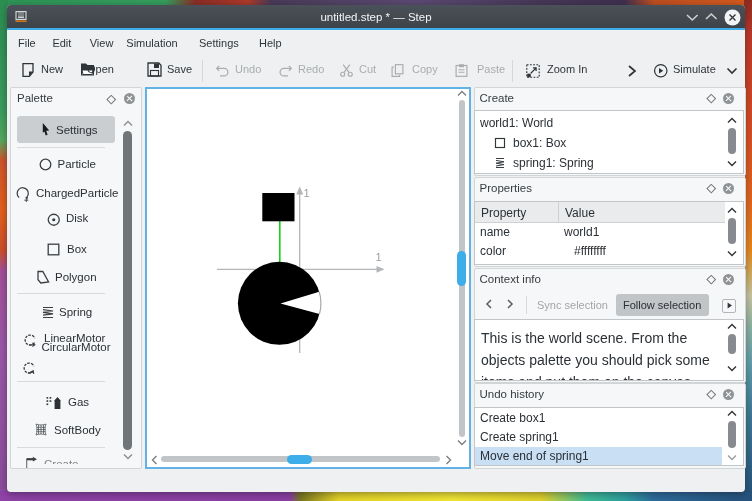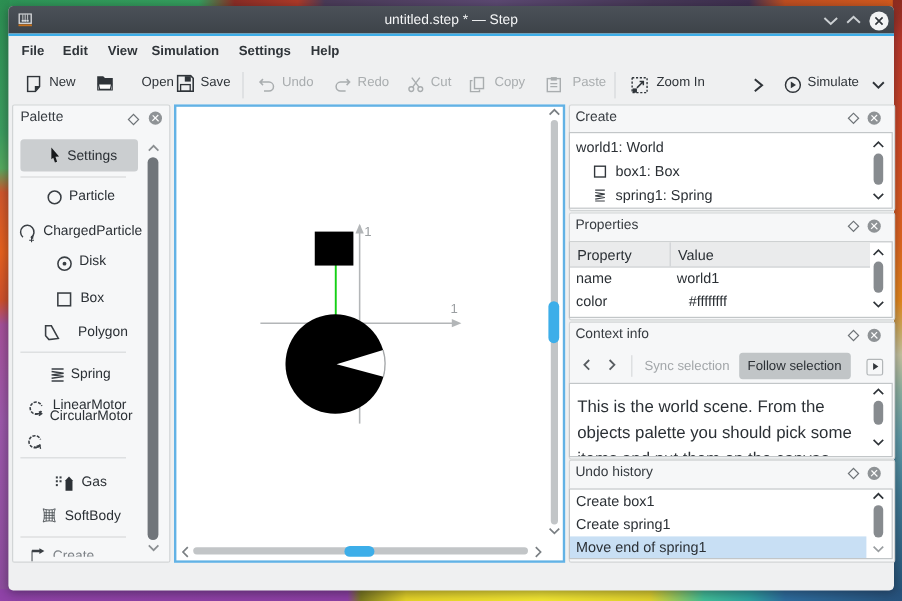--- a/index.html
+++ b/index.html
@@ -16,21 +16,21 @@
   #wp-bottom{left:0;bottom:0;width:752px;height:10px;
     background:linear-gradient(90deg,#9043a8 0%,#8e3fa5 38.5%,#7c7a1e 40%,#e8d627 45%,#f5e932 60%,#e3d42c 72%,#41bf98 78%,#2ea3a0 83%,#2e6d9e 87%,#27527c 100%);}
   
   #win{left:7px;top:5px;width:738px;height:487px;background:#eff0f1;
        border-radius:4px;box-shadow:0 2px 9px rgba(20,20,30,.45);}
   #titlebar{left:7px;top:5px;width:738px;height:23px;border-radius:4px 4px 0 0;
        background:linear-gradient(180deg,#4b5158 0%,#3d4349 100%);}
   #title{left:7px;top:11px;width:738px;text-align:center;color:#f4f5f6;font-size:11.5px;}
   #blueline{left:7px;top:28px;width:738px;height:2px;background:#3daee9;}
   
-  .menu{top:36.8px;font-size:11px;color:#2f3439;font-weight:bold;}
+  .menu{top:36.8px;font-size:11px;color:#2f3439;}
   
   .tbtxt{top:63.2px;font-size:11px;color:#2f3439;}
   .tbgray{color:#a9adaf;}
   .tsep{top:60px;width:1px;height:22px;background:#d5d8d9;}
   
   .ptitle{font-size:11.5px;color:#363b40;}
   .pframe{border:1px solid #d2d5d6;background:#f6f7f8;border-radius:2px;}
   .ibox{border:1px solid #c2c6c8;background:#ffffff;}
   .ptext{font-size:12px;color:#2b3035;}
   .paltext{font-size:11.5px;color:#2b3035;}
@@ -136,21 +136,21 @@
 
 <svg class="abs" style="left:652.5px;top:63px" width="15.5" height="15.5" viewBox="0 0 18 18">
   <circle cx="9" cy="9" r="7.2" fill="none" stroke="#2f3439" stroke-width="1.4"></circle>
   <path d="M7 5.8 L12 9 L7 12.2 Z" fill="#2f3439"></path>
 </svg>
 
 <svg class="abs" style="left:725px;top:66px" width="14" height="10" viewBox="0 0 14 10">
   <path d="M2.5 2.5 L7 7 L11.5 2.5" fill="none" stroke="#2f3439" stroke-width="1.6"></path>
 </svg>
 <div class="abs tbtxt" style="left:41px">New</div>
-<div class="abs tbtxt" style="left:118px">Open</div>
+<div class="abs tbtxt" style="left:87px">Open</div>
 <div class="abs tbtxt" style="left:167px">Save</div>
 <div class="abs tsep" style="left:202px"></div>
 <div class="abs tbtxt tbgray" style="left:235px">Undo</div>
 <div class="abs tbtxt tbgray" style="left:298px">Redo</div>
 <div class="abs tbtxt tbgray" style="left:359px">Cut</div>
 <div class="abs tbtxt tbgray" style="left:412px">Copy</div>
 <div class="abs tbtxt tbgray" style="left:477px">Paste</div>
 <div class="abs tsep" style="left:512px"></div>
 <div class="abs tbtxt" style="left:547px">Zoom In</div>
 <div class="abs tbtxt" style="left:673px">Simulate</div>
@@ -186,21 +186,21 @@
 <div class="abs paltext" style="left:66px;top:212px">Disk</div>
 
 <svg class="abs" style="left:47px;top:242.5px" width="13" height="13" viewBox="0 0 13 13">
   <rect x="1.2" y="1.2" width="10.6" height="10.6" fill="none" stroke="#3a3f44" stroke-width="1.3"></rect>
 </svg>
 <div class="abs paltext" style="left:67px;top:243px">Box</div>
 
 <svg class="abs" style="left:36px;top:269.5px" width="14" height="14" viewBox="0 0 14 14">
   <path d="M2 1.5 H6.8 L12.6 12 L4.8 13 L2 9.8 Z" fill="none" stroke="#3a3f44" stroke-width="1.3"></path>
 </svg>
-<div class="abs paltext" style="left:65px;top:270.5px">Polygon</div>
+<div class="abs paltext" style="left:55px;top:270.5px">Polygon</div>
 <div class="abs" style="left:17px;top:293px;width:88px;height:1px;background:#d8dadb"></div>
 
 <svg class="abs" style="left:41.5px;top:306px" width="12" height="13" viewBox="0 0 12 13">
   <path d="M1 1.5 H11 M1 11.5 H11 M1 3.6 L11 5 L1 6.4 L11 7.8 L1 9.2" fill="none" stroke="#3a3f44" stroke-width="1.2"></path>
 </svg>
 <div class="abs paltext" style="left:59px;top:306px">Spring</div>
 
 <svg class="abs" style="left:22.5px;top:333px" width="14" height="14" viewBox="0 0 14 14">
   <path d="M11.5 9.5 A 5 5 0 1 1 11.8 5.3" fill="none" stroke="#3a3f44" stroke-width="1.3" stroke-dasharray="2.6 1.1"></path>
   <path d="M6.2 11.8 H11.3 M9.4 9.9 L11.8 11.8 L9.4 13.5" fill="none" stroke="#3a3f44" stroke-width="1.1"></path>

